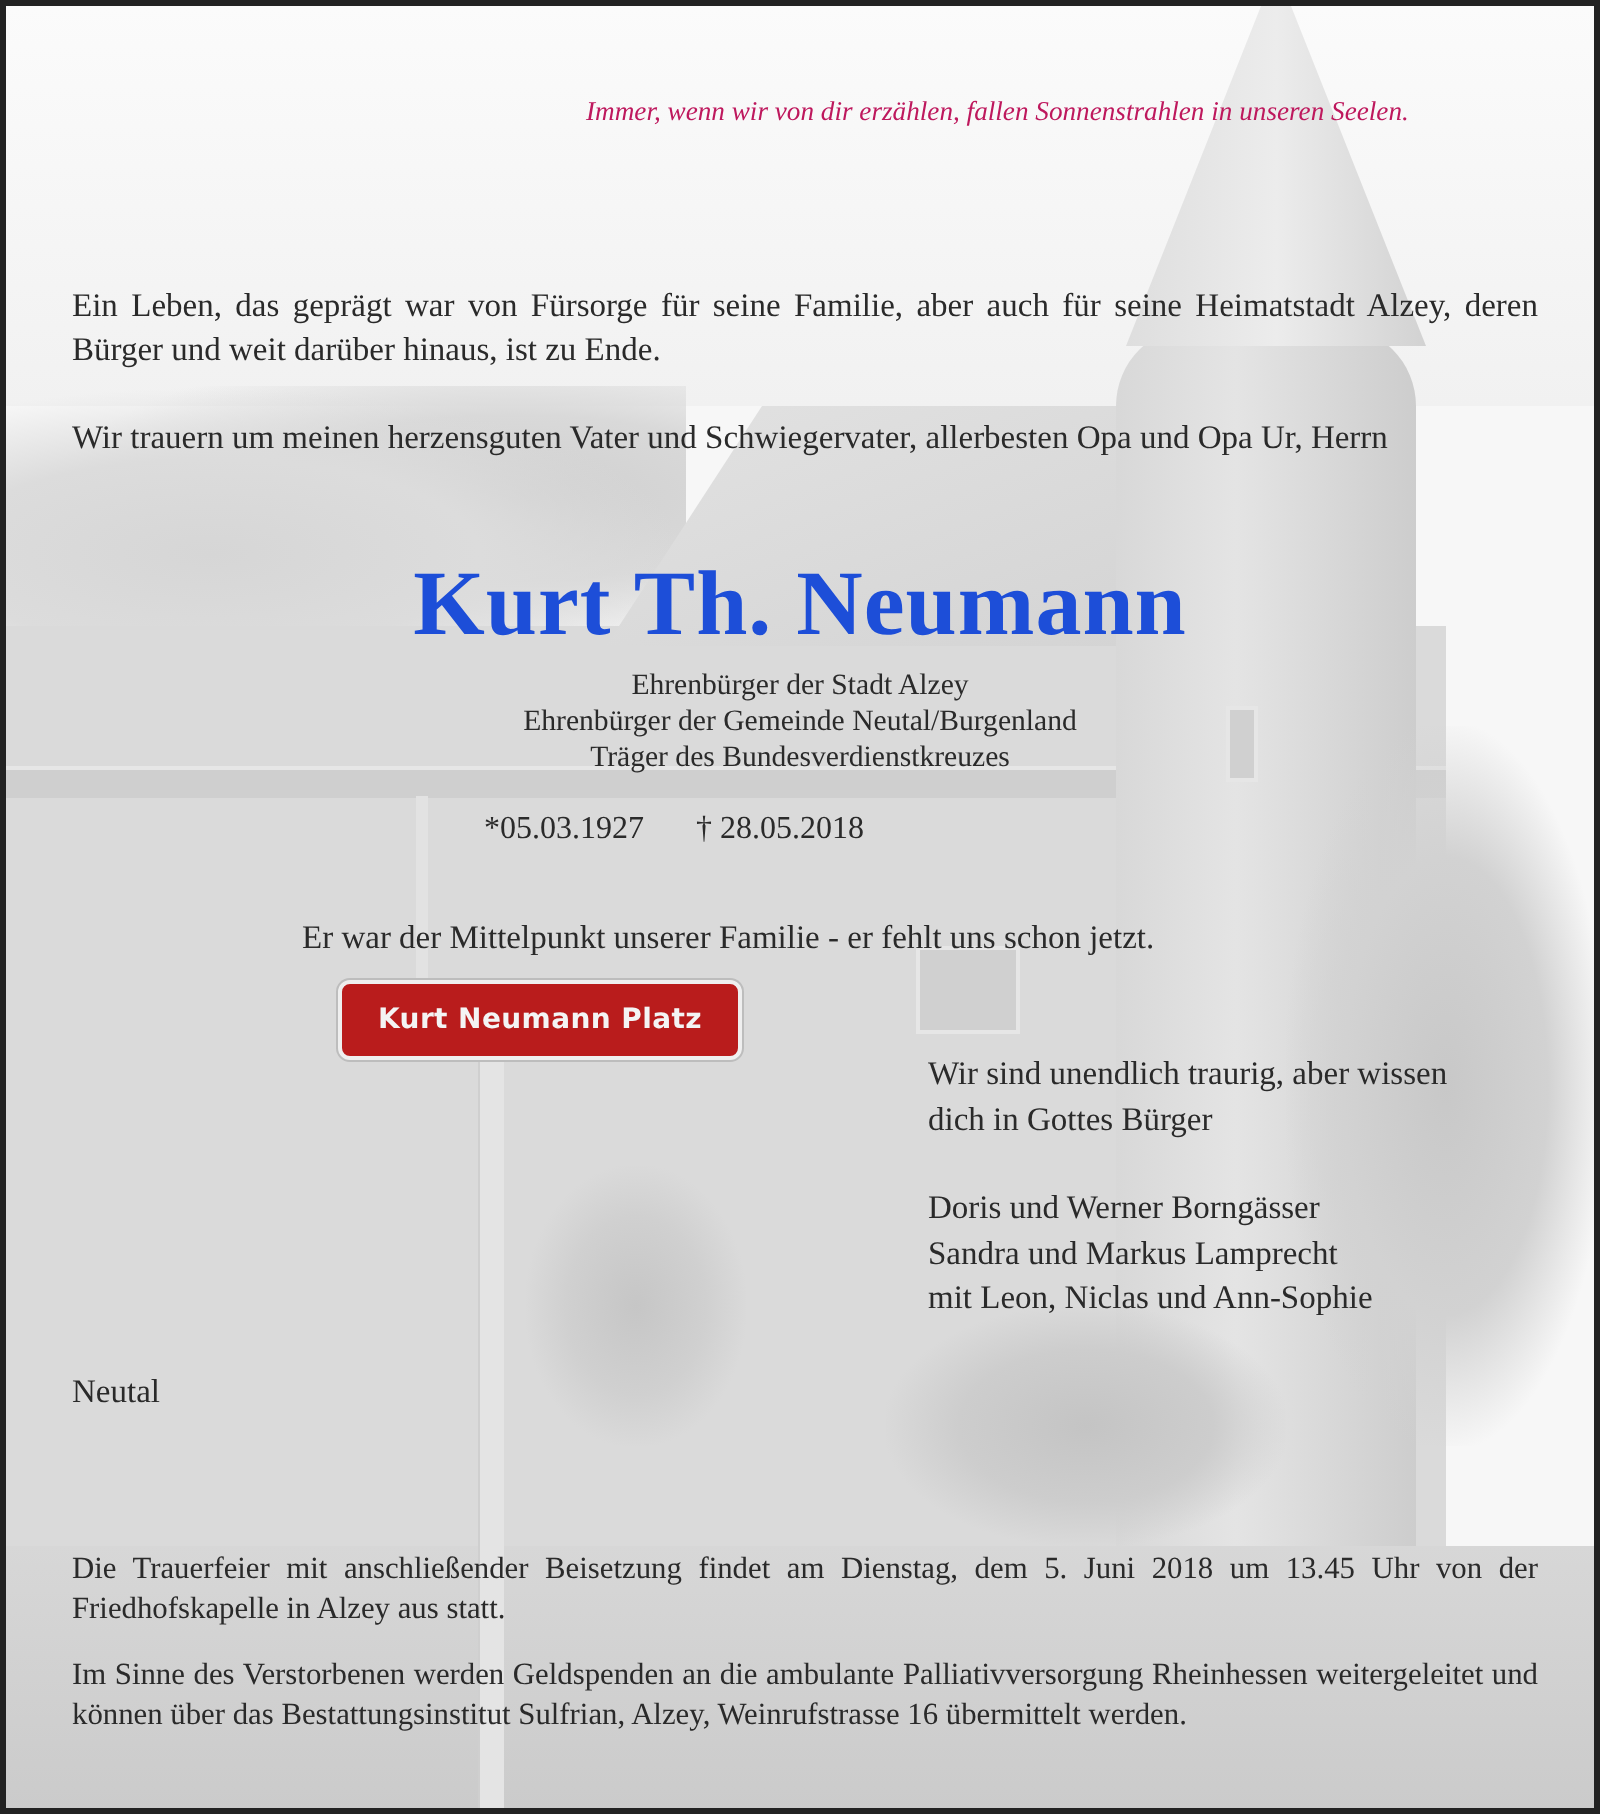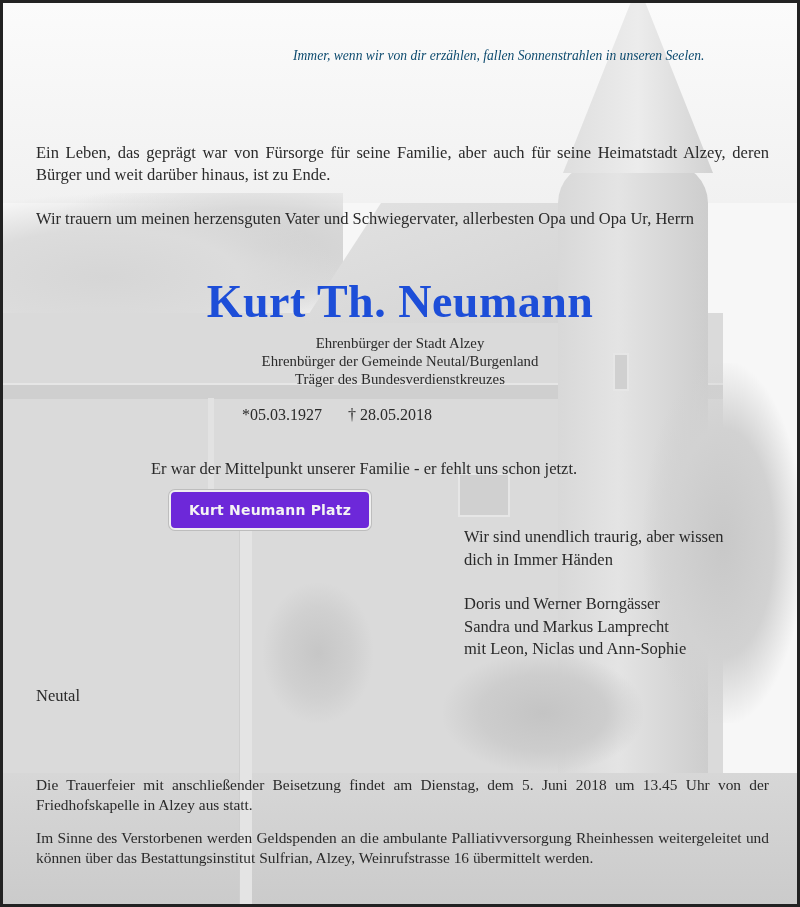--- a/index.html
+++ b/index.html
@@ -27,29 +27,29 @@
   .tree-mid { left: 260px; top: 580px; width: 110px; height: 140px;
     background: radial-gradient(ellipse at 50% 50%, #c6c6c6 0%, #d0d0d0 45%, transparent 72%); }
   .bushes { left: 440px; top: 650px; width: 200px; height: 120px;
     background: radial-gradient(ellipse at 50% 50%, #c4c4c4 0%, #cdcdcd 45%, transparent 72%); }
   .ground { left: 0; top: 770px; width: 100%; height: 131px; background: linear-gradient(#d7d7d7, #cbcbcb); }
   .pole { left: 236px; top: 525px; width: 12px; height: 380px; background: #e4e4e4; border-left: 1px solid #cfcfcf; }
   .pole2 { left: 205px; top: 395px; width: 6px; height: 100px; background: #e2e2e2; }
   .window { left: 455px; top: 470px; width: 48px; height: 40px; border: 2px solid #e6e6e6; background: #d0d0d0; }
   .window2 { left: 610px; top: 350px; width: 12px; height: 34px; border: 2px solid #e6e6e6; background: #d0d0d0; }
   .sign {
-    left: 166px; top: 487px; width: 198px; height: 36px; background: #6d28d9;
+    left: 166px; top: 487px; width: 198px; height: 36px; background: #b91c1c;
     border: 2px solid #efefef; border-radius: 6px; box-shadow: 0 0 0 1px #bdbdbd;
     display: flex; align-items: center; justify-content: center;
     font-family: "DejaVu Sans", sans-serif; font-weight: bold; font-size: 14px; color: #f4f4f4; letter-spacing: 0.2px;
   }
 
   .content { position: absolute; inset: 0; z-index: 1; }
   .t { position: absolute; margin: 0; font-size: 16.5px; line-height: 21.5px; color: #2a2a2a; white-space: nowrap; }
-  .quote { left: 290px; top: 43px; font-style: italic; font-size: 13.6px; line-height: 20px; color: #0c4a6e; }
+  .quote { left: 290px; top: 43px; font-style: italic; font-size: 13.6px; line-height: 20px; color: #be185d; }
   .intro { left: 33px; top: 139px; width: 733px; }
   .intro2 { left: 33px; top: 205px; width: 733px; }
   .justify { text-align: justify; text-align-last: left; white-space: normal; }
   .name { left: 0; width: 794px; top: 272px; text-align: center; font-size: 46px; line-height: 54px; color: #1d4ed8; letter-spacing: 0.5px; }
   .honors { left: 0; width: 794px; top: 331px; text-align: center; font-size: 14.8px; line-height: 18px; }
   .dates { left: 0; width: 668px; top: 401px; text-align: center; font-size: 16px; }
   .dates span { display: inline-block; }
   .dates .gap { width: 26px; }
   .center-line { left: 148px; top: 455px; }
   .family { left: 461px; top: 523px; line-height: 22.5px; }
@@ -102,21 +102,21 @@
     </div>
 
     <div class="t dates">
       <span>*05.03.1927</span><span class="gap"></span><span>† 28.05.2018</span>
     </div>
 
     <p class="t center-line">Er war der Mittelpunkt unserer Familie -  er fehlt uns schon jetzt.</p>
 
     <div class="t family">
       <p>Wir sind unendlich traurig, aber wissen</p>
-      <p>dich in Immer Händen</p>
+      <p>dich in Gottes Bürger</p>
       <div class="spacer"></div>
       <p>Doris und Werner Borngässer</p>
       <p>Sandra und Markus Lamprecht</p>
       <p>mit Leon, Niclas und Ann-Sophie</p>
     </div>
 
     <p class="t town">Neutal</p>
     <p class="t ceremony justify">Die Trauerfeier mit anschließender Beisetzung findet am Dienstag, dem 5. Juni 2018  um 13.45 Uhr von der Friedhofskapelle in Alzey aus statt.</p>
     <p class="t donation justify">Im Sinne des Verstorbenen werden Geldspenden an die ambulante Palliativversorgung Rheinhessen weitergeleitet und können über das Bestattungsinstitut Sulfrian, Alzey, Weinrufstrasse 16 übermittelt werden.</p>
   </div>

